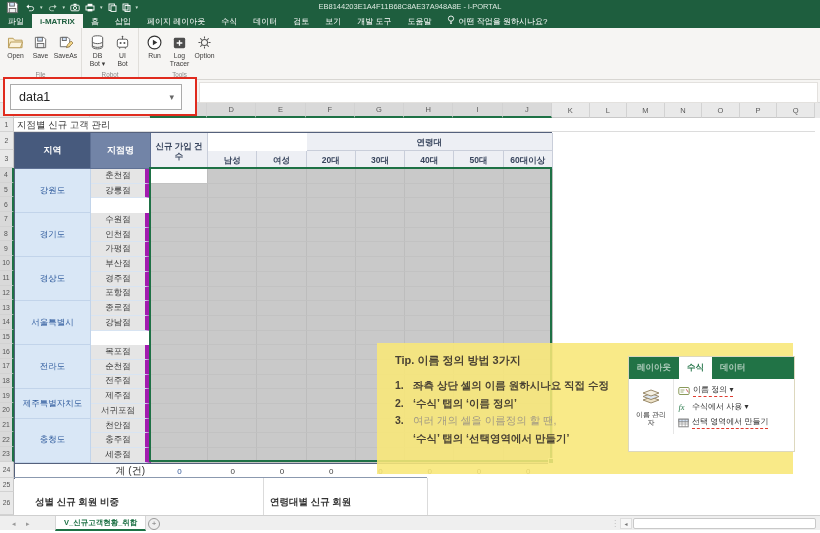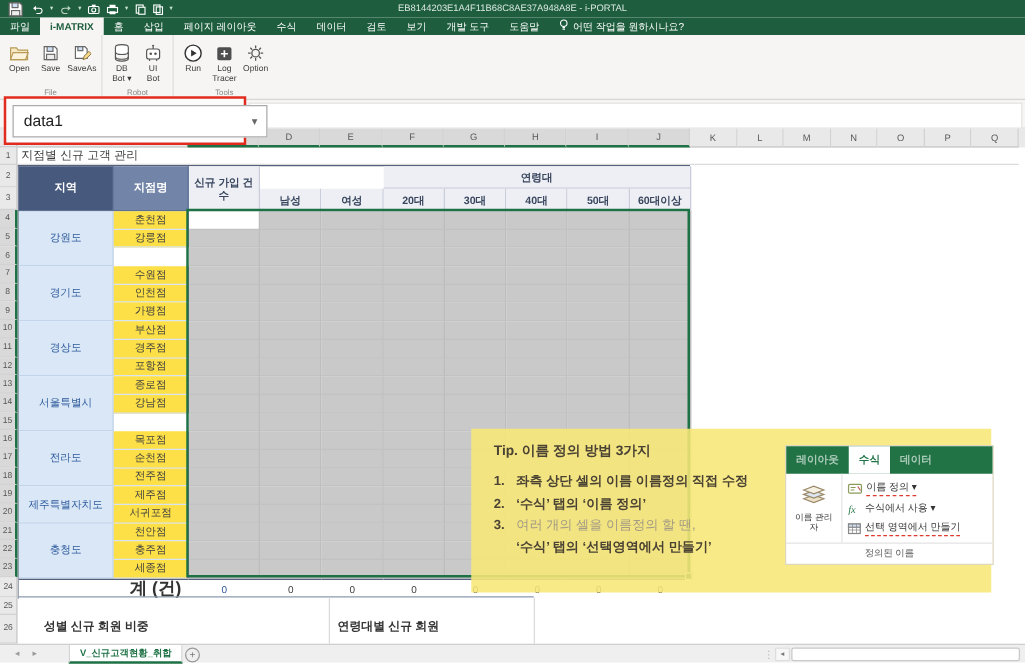--- a/index.html
+++ b/index.html
@@ -60,25 +60,25 @@
     grid-template-columns:76px 60px 57px repeat(7,49.2857px);
     grid-template-rows:18px 18px repeat(20,14.7px) 16px;
     border-top:1px solid #55617C;border-left:1px solid #55617C;}
   .tc{box-sizing:border-box;display:flex;align-items:center;justify-content:center;overflow:hidden;}
   .hd{color:#fff;font-weight:bold;font-size:9px;border-right:1px solid #5E7094;border-bottom:1px solid #5E7094;}
   .hd1{background:#475A7D;}
   .hd2{background:#7284A7;}
   .hl{background:#EDEFF4;color:#39465E;font-weight:bold;font-size:8.5px;line-height:10px;
       border-right:1px solid #C9CEDA;border-bottom:1px solid #C9CEDA;flex-wrap:wrap;text-align:center;padding:0 3px;}
   .rg{background:#D9E7F6;color:#2F5B9D;font-size:8.5px;border-right:1px solid #C2D4EA;border-bottom:1px solid #C2D4EA;}
-  .br{background:#fde047;color:#3E3E3E;font-size:8.5px;border-right:1px solid #a21caf;border-bottom:1px solid #D8E4F2;}
+  .br{background:#e5e5e5;color:#3E3E3E;font-size:8.5px;border-right:6px solid #a21caf;border-bottom:1px solid #D8E4F2;}
   .dc{background:#C9C9C9;border-right:1px solid #BDBDBD;border-bottom:1px solid #C2C2C2;}
   .dc.active{background:#FFFFFF;}
   .tt{background:#fff;border-top:1px solid #55617C;font-size:8px;color:#404040;}
-  .tt-label{justify-content:flex-end;padding-right:6px;font-weight:bold;font-size:14px;color:#333;}
+  .tt-label{justify-content:flex-end;padding-right:6px;font-weight:normal;font-size:10px;color:#333;}
   .tt-first{color:#2F5597;}
 
   #selbox{left:149px;top:167px;width:403px;height:295px;border:2px solid #1E7145;z-index:2;pointer-events:none;}
   #fillhandle{left:548px;top:458px;width:6px;height:6px;background:#1E7145;border:1px solid #fff;z-index:3;}
 
   #bottomline{left:14px;top:477px;width:413px;height:1px;background:#8B99AF;z-index:1;}
   #vline1{left:263px;top:478px;width:1px;height:37px;background:#DBDBDB;z-index:1;}
   #vline2{left:427px;top:478px;width:1px;height:37px;background:#DBDBDB;z-index:1;}
   .sectitle{top:494px;height:16px;line-height:16px;font-size:9.5px;font-weight:bold;color:#333;z-index:1;}
   #sec-left{left:35px;}
@@ -106,21 +106,21 @@
   #mini-items{flex:1;display:flex;flex-direction:column;justify-content:space-around;padding:3px 2px 3px 4px;}
   .mrow{display:flex;align-items:center;gap:3px;}
   .mrow .mic{display:flex;align-items:center;flex:none;}
   .mlabel{font-size:8px;color:#333;white-space:nowrap;}
   .mlabel.redline{border-bottom:1.4px dashed #E03A2F;padding-bottom:1px;}
   #mini-footer{height:16px;border-top:1px solid #E4E4E4;text-align:center;font-size:7.5px;color:#555;
                line-height:16px;}
 
   
   #redbox{left:3px;top:77px;width:194px;height:39px;border:2px solid #E02B1E;background:#FBFBFB;z-index:12;}
-  #namebox{position:absolute;left:5px;top:5px;width:204px;height:26px;background:#fff;border:1px solid #ABABAB;
+  #namebox{position:absolute;left:5px;top:5px;width:172px;height:26px;background:#fff;border:1px solid #ABABAB;
            box-sizing:border-box;display:flex;align-items:center;}
   #namebox-value{font-size:12.5px;color:#222;padding-left:8px;flex:1;}
   #namebox-caret{color:#666;font-size:9px;padding-right:7px;}
 
   
   #sheettabs{left:0;top:515px;width:820px;height:15px;background:#EFEFEF;border-top:1px solid #CFCFCF;z-index:5;}
   .navarrow{position:absolute;top:0;height:15px;line-height:15px;font-size:7px;color:#9A9A9A;}
   #nav-l{left:12px;} #nav-r{left:26px;}
   #activesheettab{position:absolute;left:55px;top:0;height:15px;background:#fff;border-left:1px solid #D5D5D5;
       border-right:1px solid #D5D5D5;border-bottom:2px solid #1E7145;box-sizing:border-box;padding:0 8px;
@@ -583,21 +583,21 @@
 <div id="vline1" class="abs"></div>
 <div id="vline2" class="abs"></div>
 <div id="sec-left" class="abs sectitle">성별 신규 회원 비중</div>
 <div id="sec-right" class="abs sectitle">연령대별 신규 회원</div>
 
 <div id="tipbox" class="abs">
   <div class="tip-title">Tip. 이름 정의 방법 3가지</div>
   <div id="tip-items">
       <div class="tip-row">
         <div class="tip-num">1.</div>
-        <div class="tip-text strong">좌측 상단 셀의 이름 이름정의 직접 수정</div>
+        <div class="tip-text strong">좌측 상단 셀의 이름 원하시나요 직접 수정</div>
       </div>
       <div class="tip-row">
         <div class="tip-num">2.</div>
         <div class="tip-text strong">‘수식’ 탭의 ‘이름 정의’</div>
       </div>
       <div class="tip-row">
         <div class="tip-num">3.</div>
         <div class="tip-text muted">여러 개의 셀을 이름정의 할 땐,</div>
       </div>
       <div class="tip-row">
@@ -644,21 +644,20 @@
               <svg width="11" height="10" viewBox="0 0 11 10">
                 <rect x="0.8" y="1.2" width="9.4" height="7.6" fill="#fff" stroke="#888"></rect>
                 <rect x="0.8" y="1.2" width="9.4" height="2.6" fill="#CFE0F5" stroke="#888"></rect>
                 <path d="M4 1.2v7.6M7.2 1.2v7.6M0.8 6h9.4" stroke="#888" stroke-width="0.6"></path>
               </svg>
             </span>
             <span class="mlabel redline">선택 영역에서 만들기</span>
           </div>
         </div>
     </div>
-    <div id="mini-footer">정의된 이름</div>
   </div>
 </div>
 
 <div id="redbox" class="abs">
   <div id="namebox">
     <span id="namebox-value">data1</span>
     <span id="namebox-caret">▾</span>
   </div>
 </div>
 

